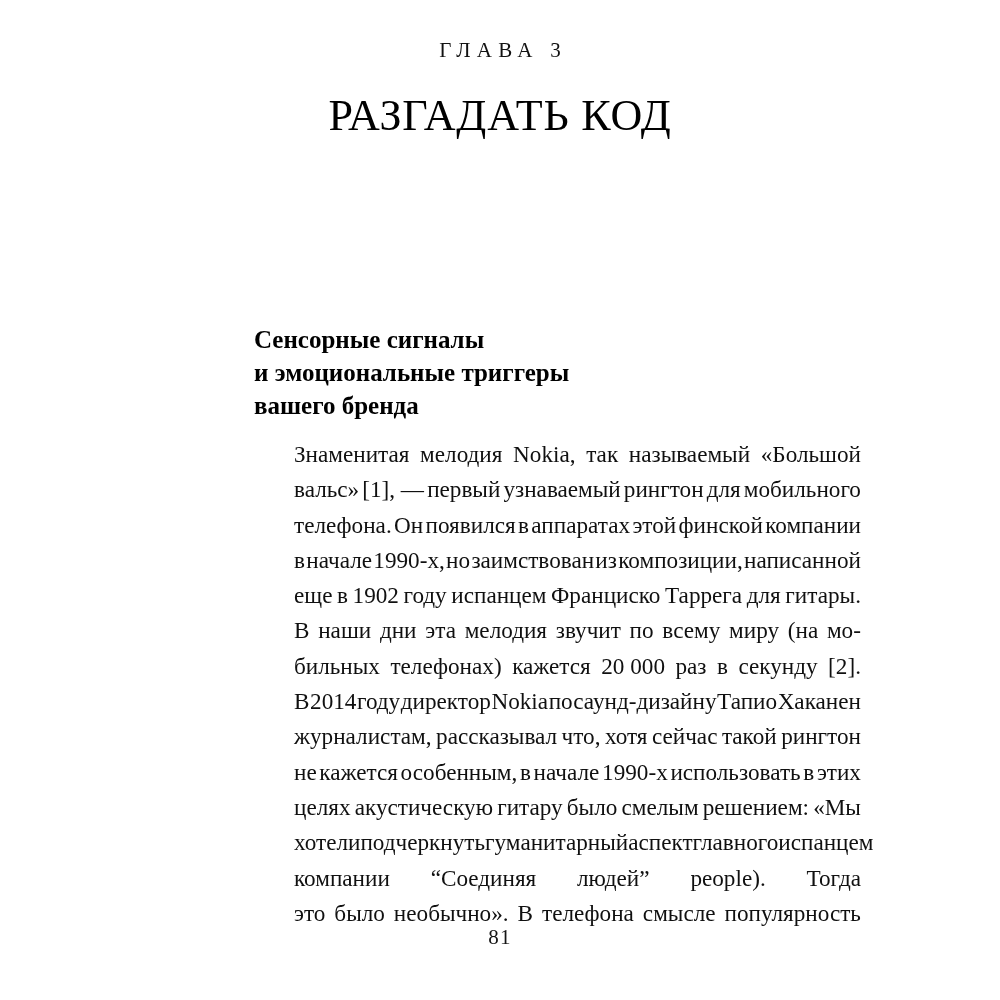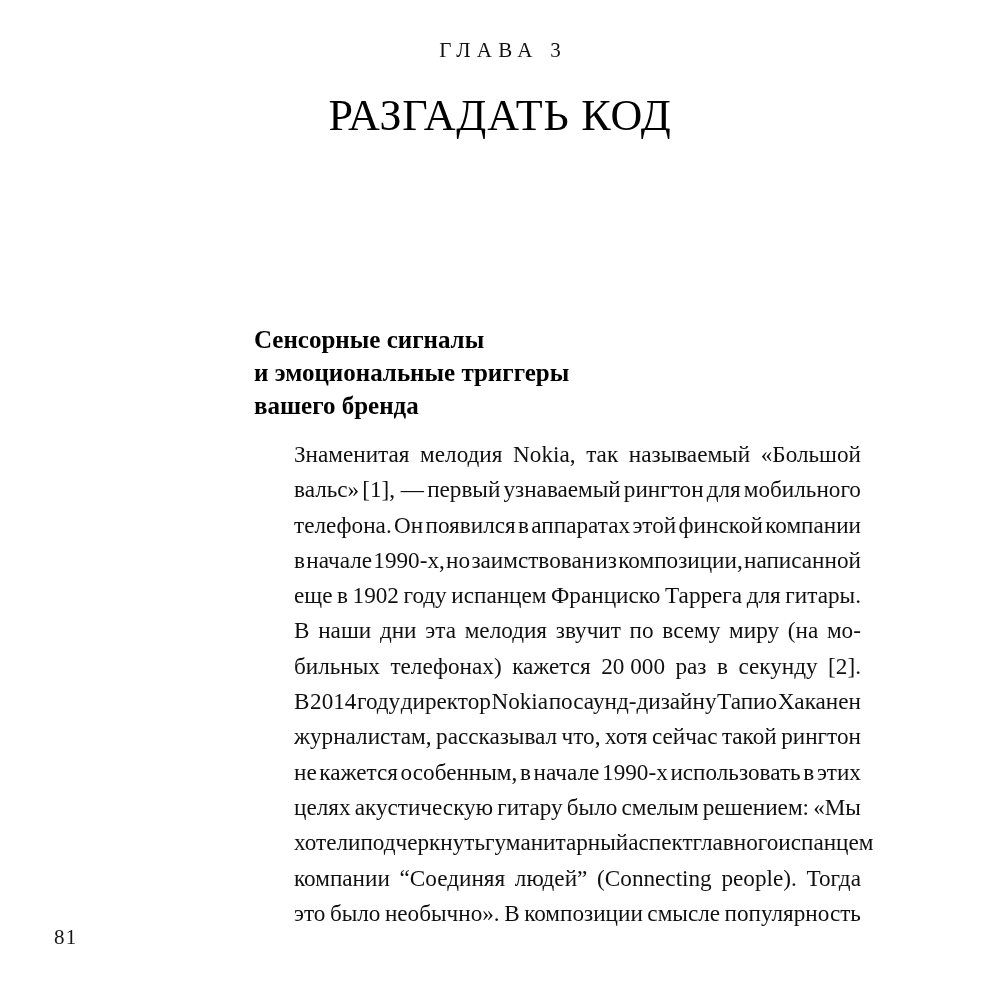--- a/index.html
+++ b/index.html
@@ -95,21 +95,21 @@
   .body-copy .text-line.justify > .w {
     white-space: pre;
   }
 
   
   .folio {
     position: absolute;
     left: 0;
     right: 0;
     top: 925px;
-    text-align: left;
+    text-align: center;
     font-size: 21px;
     letter-spacing: 0.06em;
     color: #151515;
   }
 </style>
 </head>
 <body>
 
 <div class="page">
 
@@ -130,19 +130,19 @@
       <span class="text-line justify"><span class="w">телефона.</span><span class="w">Он</span><span class="w">появился</span><span class="w">в</span><span class="w">аппаратах</span><span class="w">этой</span><span class="w">финской</span><span class="w">компании</span></span>
       <span class="text-line justify"><span class="w">в</span><span class="w">начале</span><span class="w">1990-х,</span><span class="w">но</span><span class="w">заимствован</span><span class="w">из</span><span class="w">композиции,</span><span class="w">написанной</span></span>
       <span class="text-line justify"><span class="w">еще</span><span class="w">в</span><span class="w">1902</span><span class="w">году</span><span class="w">испанцем</span><span class="w">Франциско</span><span class="w">Таррега</span><span class="w">для</span><span class="w">гитары.</span></span>
       <span class="text-line justify"><span class="w">В</span><span class="w">наши</span><span class="w">дни</span><span class="w">эта</span><span class="w">мелодия</span><span class="w">звучит</span><span class="w">по</span><span class="w">всему</span><span class="w">миру</span><span class="w">(на</span><span class="w">мо-</span></span>
       <span class="text-line justify"><span class="w">бильных</span><span class="w">телефонах)</span><span class="w">кажется</span><span class="w">20 000</span><span class="w">раз</span><span class="w">в</span><span class="w">секунду</span><span class="w">[2].</span></span>
       <span class="text-line justify"><span class="w">В</span><span class="w">2014</span><span class="w">году</span><span class="w">директор</span><span class="w">Nokia</span><span class="w">по</span><span class="w">саунд-дизайну</span><span class="w">Тапио</span><span class="w">Хаканен</span></span>
       <span class="text-line justify"><span class="w">журналистам,</span><span class="w">рассказывал</span><span class="w">что,</span><span class="w">хотя</span><span class="w">сейчас</span><span class="w">такой</span><span class="w">рингтон</span></span>
       <span class="text-line justify"><span class="w">не</span><span class="w">кажется</span><span class="w">особенным,</span><span class="w">в</span><span class="w">начале</span><span class="w">1990-х</span><span class="w">использовать</span><span class="w">в</span><span class="w">этих</span></span>
       <span class="text-line justify"><span class="w">целях</span><span class="w">акустическую</span><span class="w">гитару</span><span class="w">было</span><span class="w">смелым</span><span class="w">решением:</span><span class="w">«Мы</span></span>
       <span class="text-line justify"><span class="w">хотели</span><span class="w">подчеркнуть</span><span class="w">гуманитарный</span><span class="w">аспект</span><span class="w">главного</span><span class="w">испанцем</span></span>
-      <span class="text-line justify"><span class="w">компании</span><span class="w">“Соединяя</span><span class="w">людей”</span><span class="w">(Connecting</span><span class="w">people).</span><span class="w">Тогда</span></span>
-      <span class="text-line justify"><span class="w">это</span><span class="w">было</span><span class="w">необычно».</span><span class="w">В</span><span class="w">композиции</span><span class="w">смысле</span><span class="w">популярность</span></span>
+      <span class="text-line justify"><span class="w">компании</span><span class="w">“Соединяя</span><span class="w">людей”</span><span class="w">people).</span><span class="w">Тогда</span></span>
+      <span class="text-line justify"><span class="w">это</span><span class="w">было</span><span class="w">необычно».</span><span class="w">В</span><span class="w">телефона</span><span class="w">смысле</span><span class="w">популярность</span></span>
     </div>
 
   <div class="folio">81</div>
 
 </div>
 
 </body></html>

